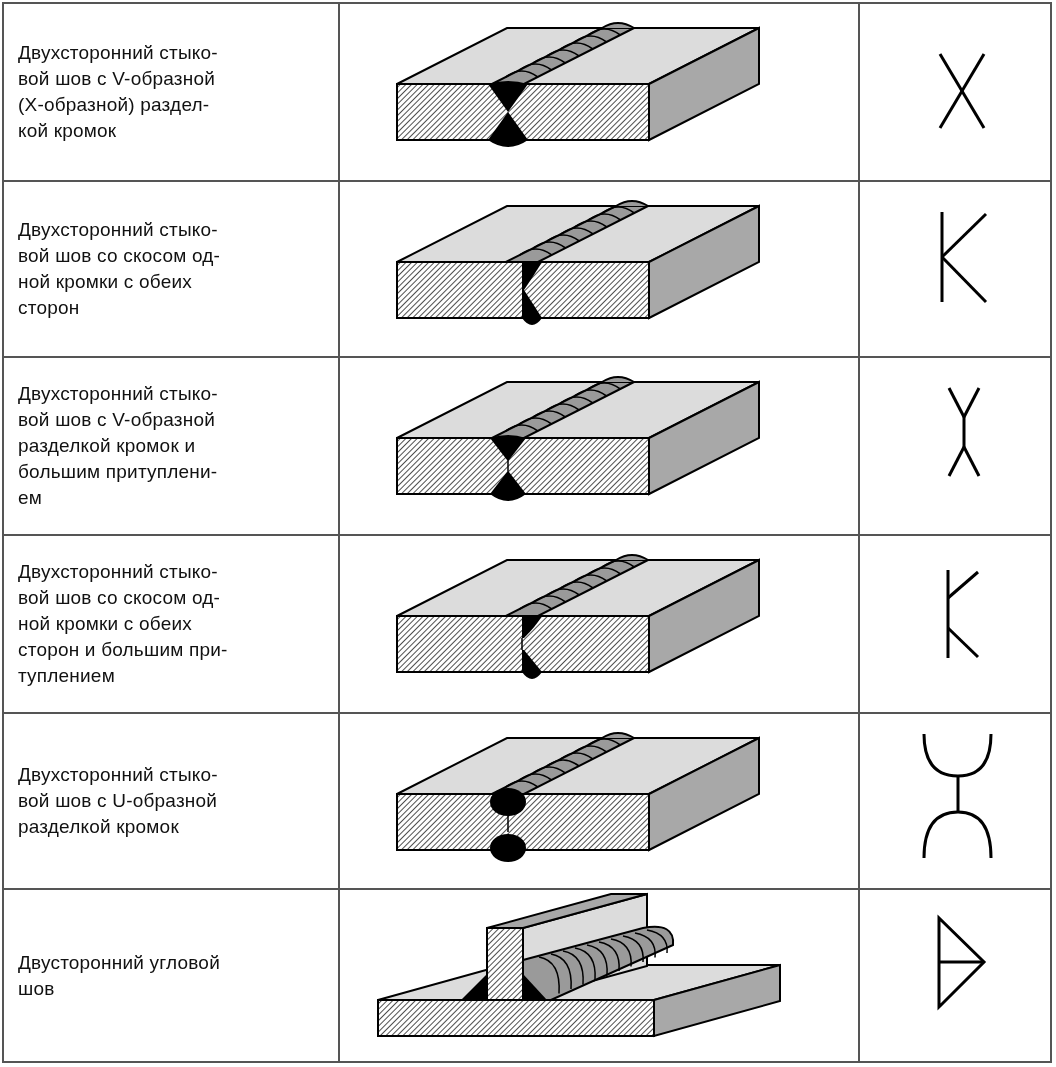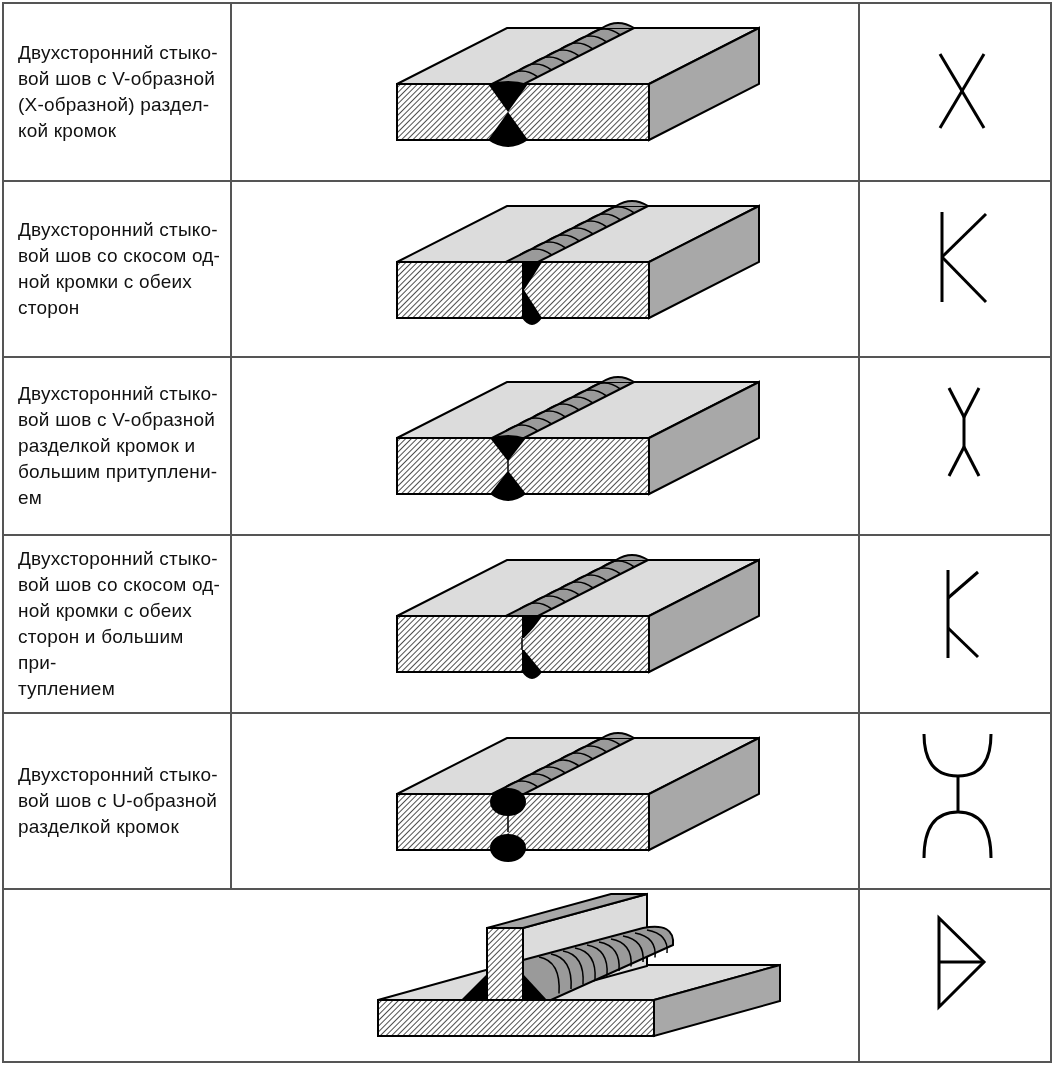--- a/index.html
+++ b/index.html
@@ -3,21 +3,21 @@
 <meta charset="utf-8">
 <style>
   html, body { margin: 0; padding: 0; background: #ffffff; }
   body { width: 1056px; height: 1067px; overflow: hidden; position: relative;
          font-family: "Liberation Sans", "DejaVu Sans", sans-serif; color: #111; }
   .table { position: absolute; left: 2px; top: 2px; width: 1050px; height: 1061px;
            border: 2px solid #555; box-sizing: border-box; }
   .row { position: absolute; left: 0; width: 100%; box-sizing: border-box; }
   .row .cell { position: absolute; top: 0; bottom: 0; box-sizing: border-box; }
   .row + .row, .row.sep { border-top: 2px solid #555; }
-  .cell.desc { left: 0; width: 228px; border-right: 2px solid #555; display: flex; align-items: center; }
+  .cell.desc { left: 0; width: 336px; border-right: 2px solid #555; display: flex; align-items: center; }
   .cell.fig { left: 278px; width: 578px; border-right: 2px solid #555; }
   .cell.sym { left: 856px; right: 0; }
   .desc-text { padding-left: 14px; padding-right: 8px; font-size: 19px; line-height: 26px; white-space: pre-line; letter-spacing: 0.2px; }
   svg { position: absolute; left: 0; top: 0; }
 </style>
 </head>
 <body>
 
 <div class="table">
   <div class="row" style="top:0;height:176px;">
@@ -214,20 +214,24 @@
       </div>
     <div class="cell sym">
       <svg width="194" height="174">
         <path d="M64 20 Q64 62 98 62 Q131 62 131 20" fill="none" stroke="#000" stroke-width="3"></path>
         <line x1="98" y1="62" x2="98" y2="98" stroke="#000" stroke-width="3"></line>
         <path d="M64 144 Q64 98 98 98 Q131 98 131 144" fill="none" stroke="#000" stroke-width="3"></path>
       </svg>
     </div>
   </div>
   <div class="row" style="top:884px;height:173px;">
+    <div class="cell desc">
+        <div class="desc-text">Двусторонний угловой
+шов</div>
+      </div>
     <div class="cell fig">
         <svg width="574" height="171" class="plate-fig">
           <defs>
             <pattern id="hatch5" patternUnits="userSpaceOnUse" width="4" height="4" patternTransform="rotate(45)">
               <rect width="4" height="4" fill="#fff"></rect>
               <line x1="0" y1="0" x2="0" y2="4" stroke="#222" stroke-width="1.6"></line>
             </pattern>
           </defs>
           <polygon points="96,110 222,75 498,75 372,110" fill="#dcdcdc" stroke="#000" stroke-width="2"></polygon>
           <polygon points="372,110 498,75 498,111 372,146" fill="#a8a8a8" stroke="#000" stroke-width="2"></polygon>

